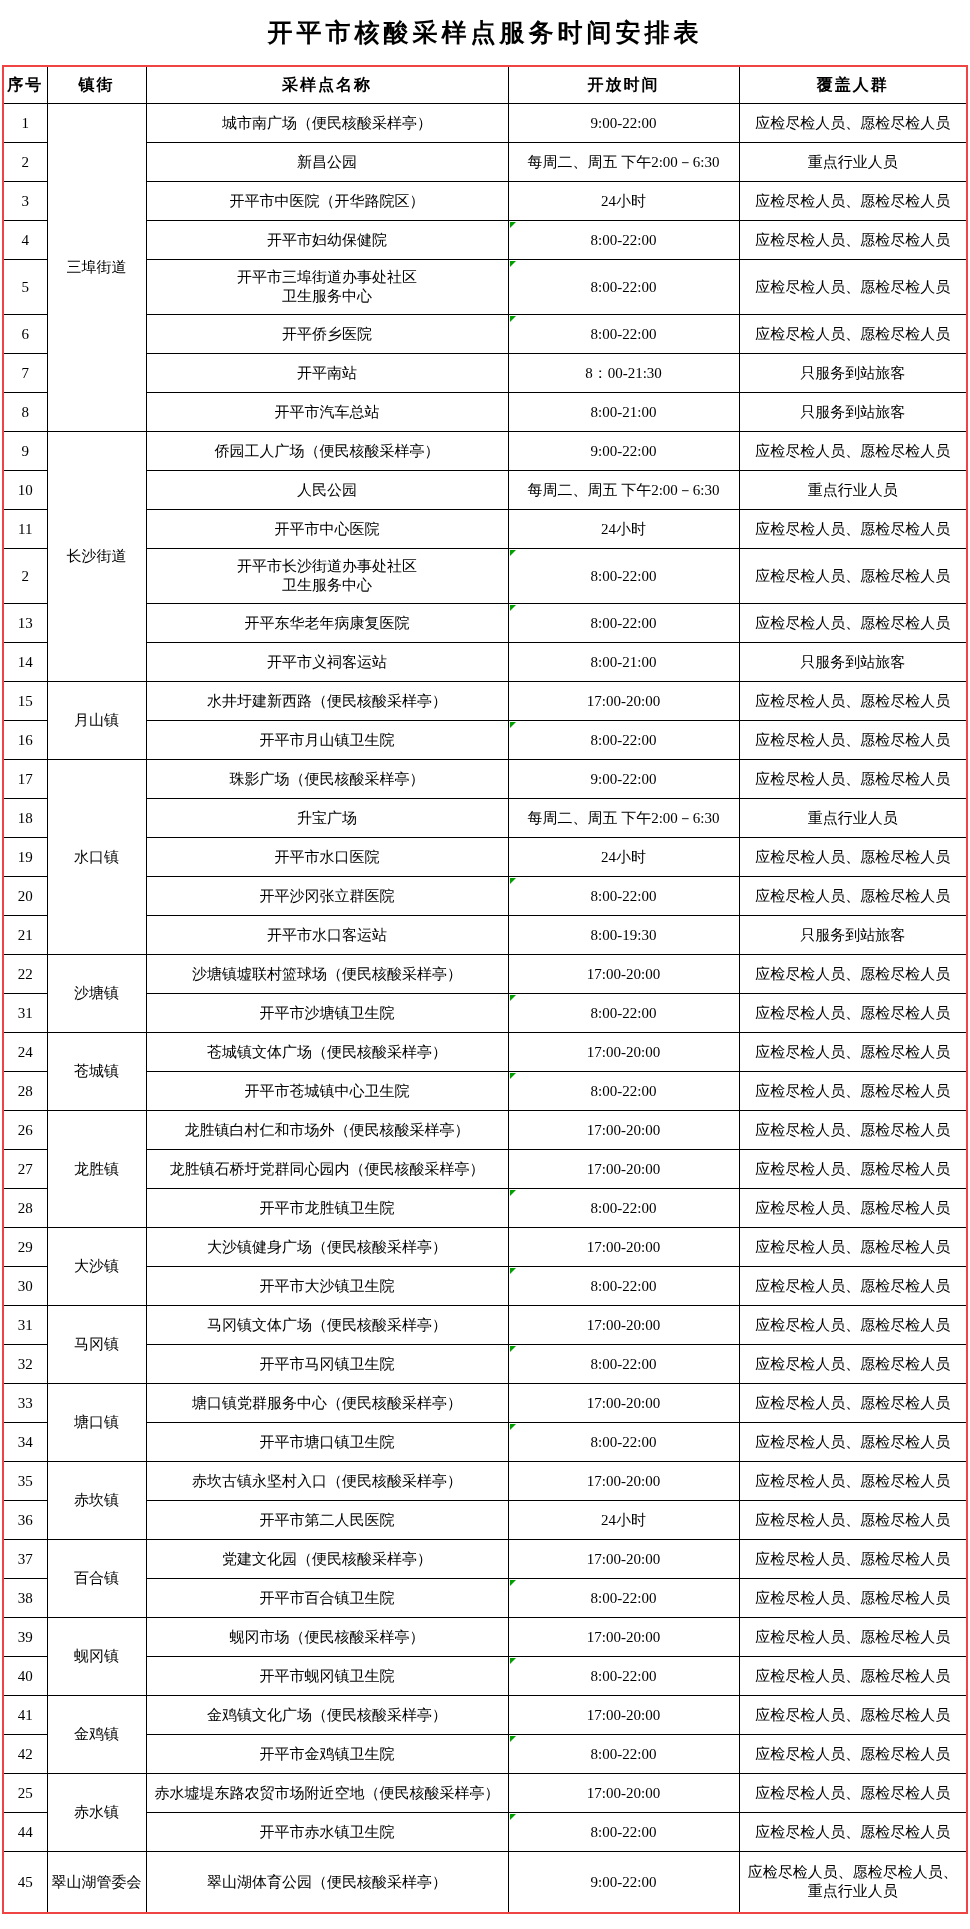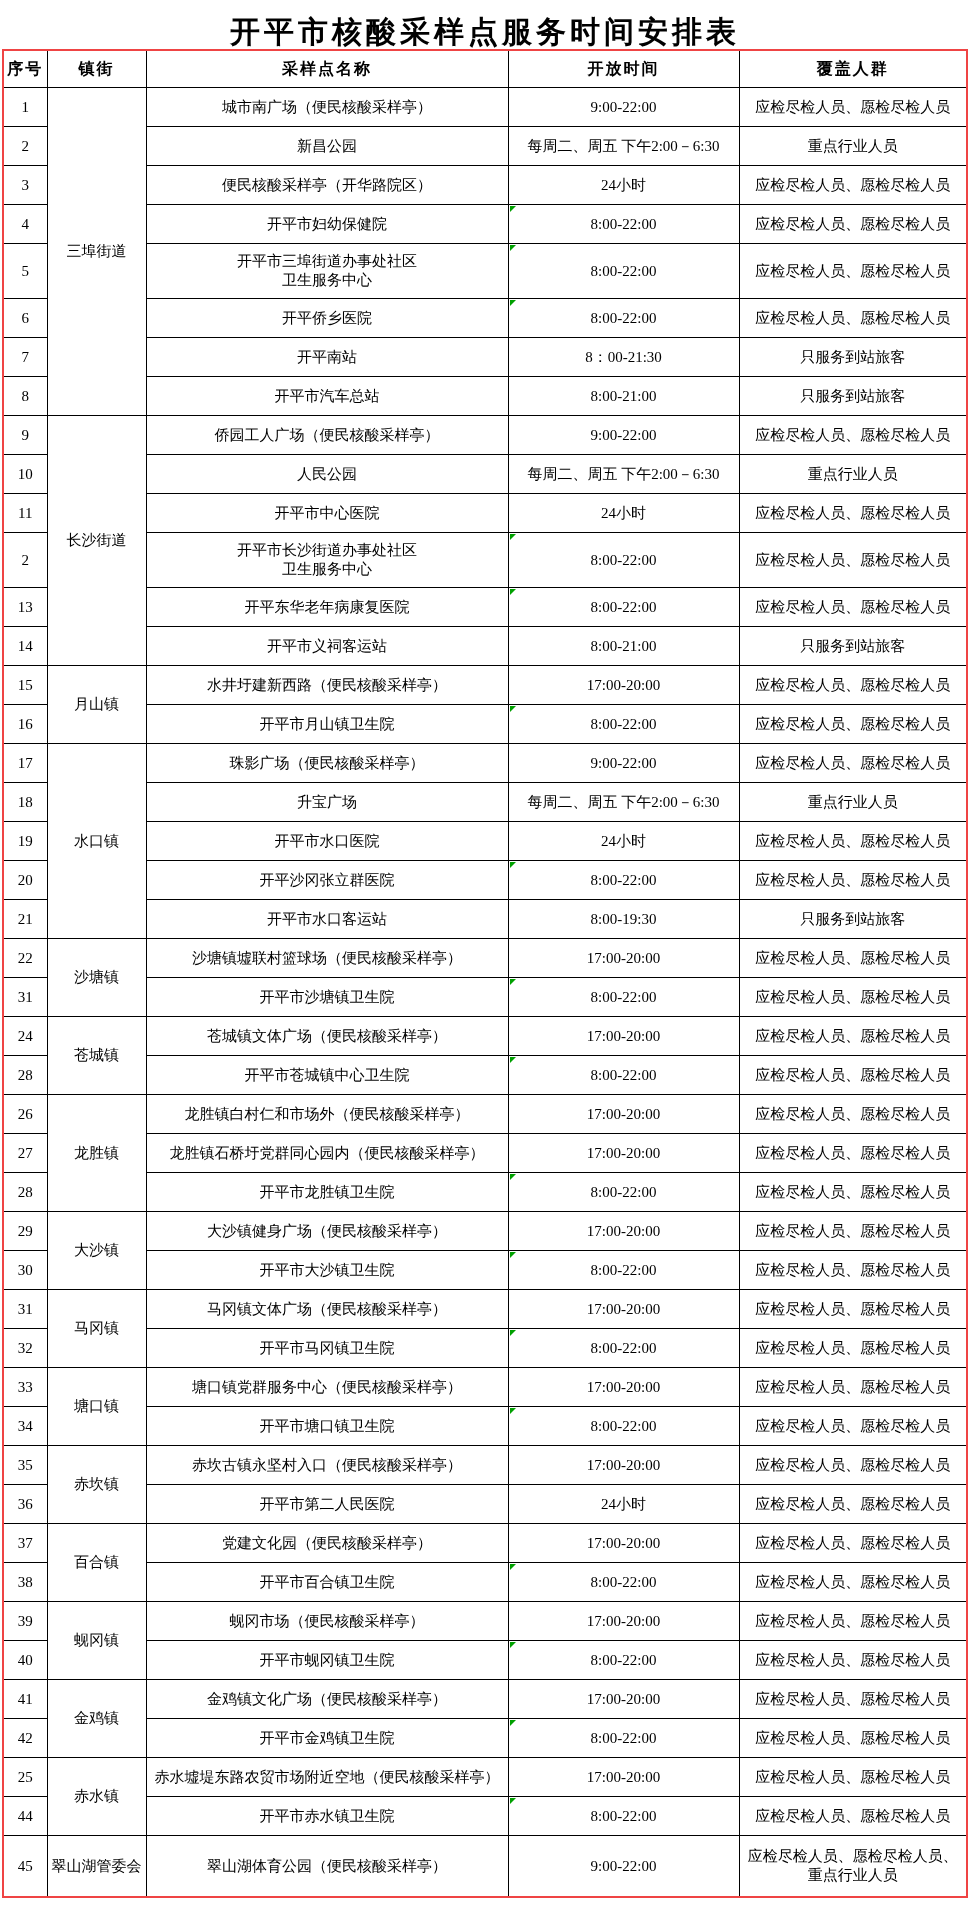--- a/index.html
+++ b/index.html
@@ -4,24 +4,24 @@
 <style>
   html,body{margin:0;padding:0;}
   body{
     width:970px;height:1929px;
     background:#ffffff;color:#000000;
     font-family:"Liberation Serif","DejaVu Serif",serif;
     overflow:hidden;
   }
   .page{width:970px;}
   .title{
-    margin:16px 0 1px 0;
+    margin:16px 0 17px 0;
     font-family:"Liberation Sans","DejaVu Sans",sans-serif;
     font-weight:bold;
-    font-size:30px;
+    font-size:25px;
     line-height:32px;
     letter-spacing:4px;
     text-align:center;
     white-space:nowrap;
   }
   table.sched{
     border-collapse:collapse;
     table-layout:fixed;
     width:966px;
     margin:0 auto;
@@ -94,21 +94,21 @@
           <td class="cov">应检尽检人员、愿检尽检人员</td>
         </tr>
         <tr>
           <td class="num">2</td>
           <td class="site">新昌公园</td>
           <td class="time">每周二、周五 下午2:00－6:30</td>
           <td class="cov">重点行业人员</td>
         </tr>
         <tr>
           <td class="num">3</td>
-          <td class="site">便民核酸采样亭（开华路院区）</td>
+          <td class="site">开平市中医院（开华路院区）</td>
           <td class="time">24小时</td>
           <td class="cov">应检尽检人员、愿检尽检人员</td>
         </tr>
         <tr>
           <td class="num">4</td>
           <td class="site">开平市妇幼保健院</td>
           <td class="time">8:00-22:00<span class="tri"></span></td>
           <td class="cov">应检尽检人员、愿检尽检人员</td>
         </tr>
         <tr class="tall">

